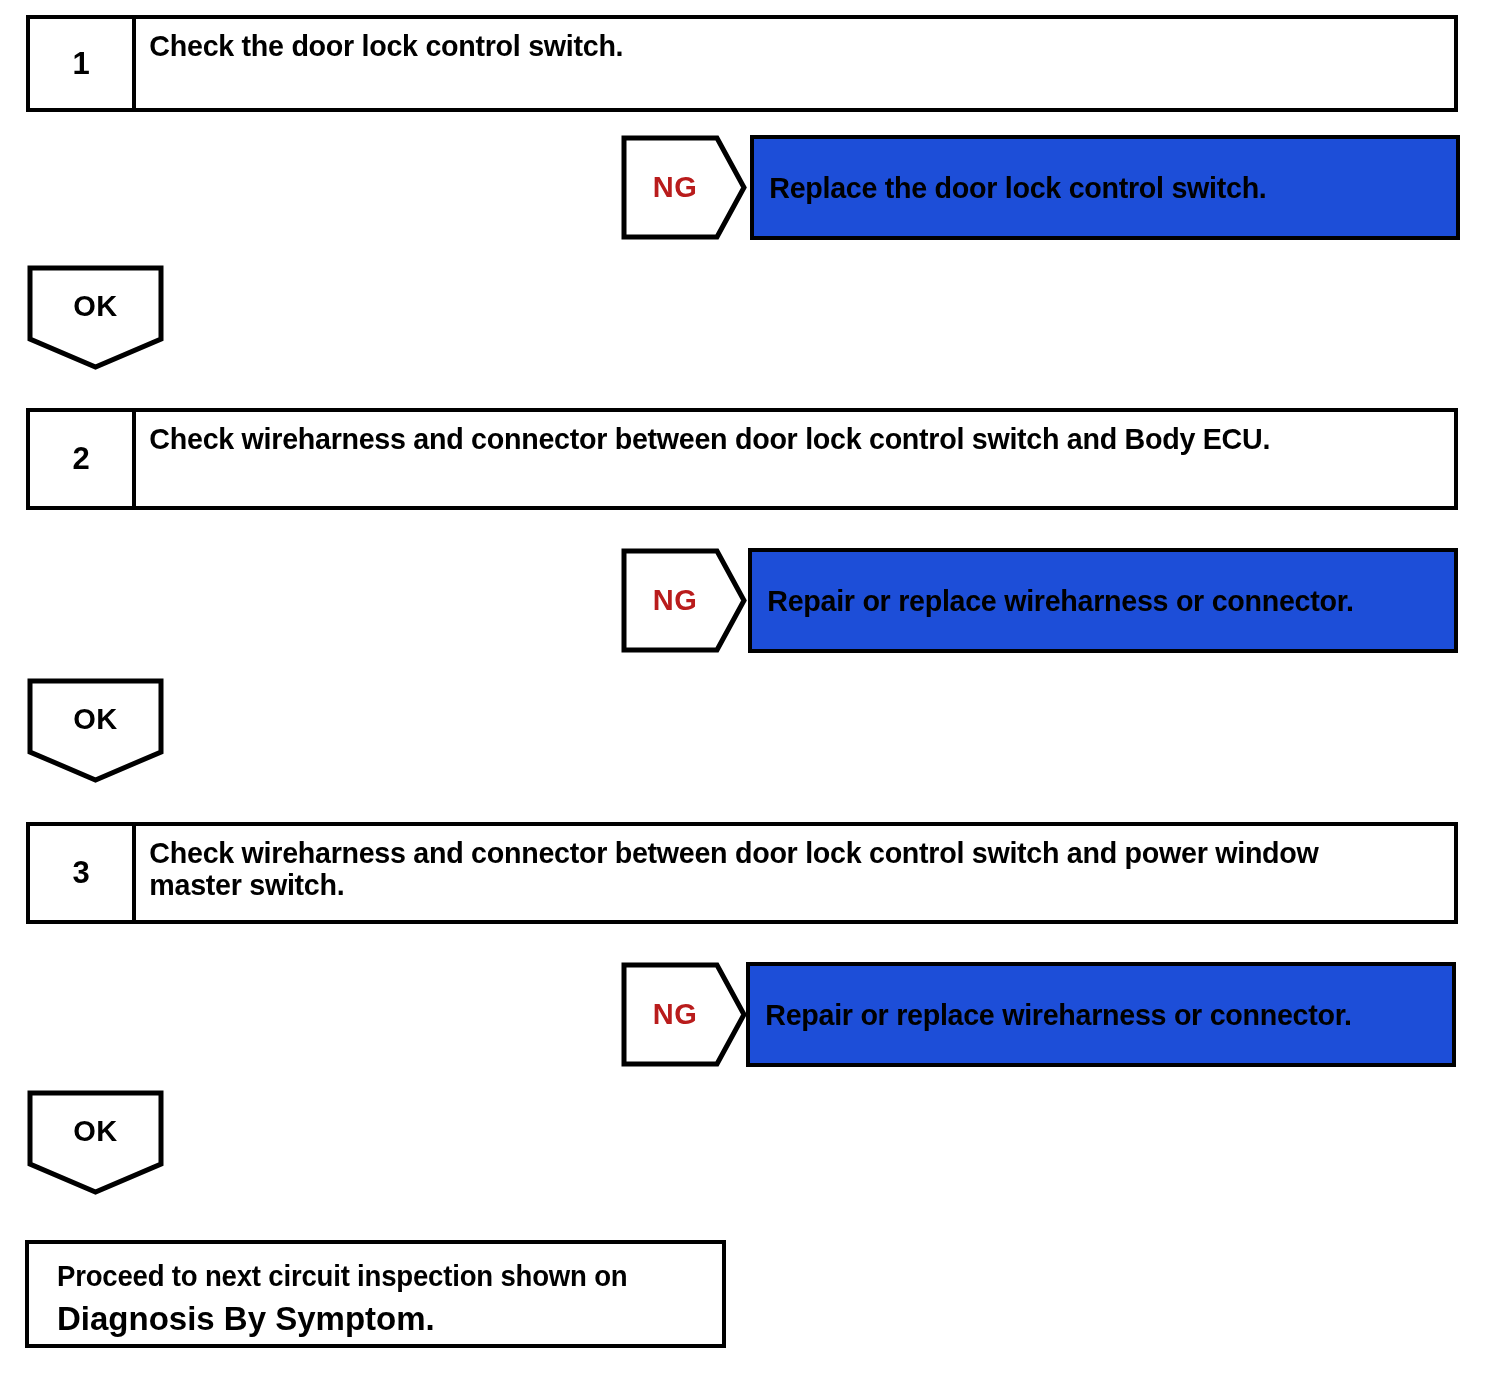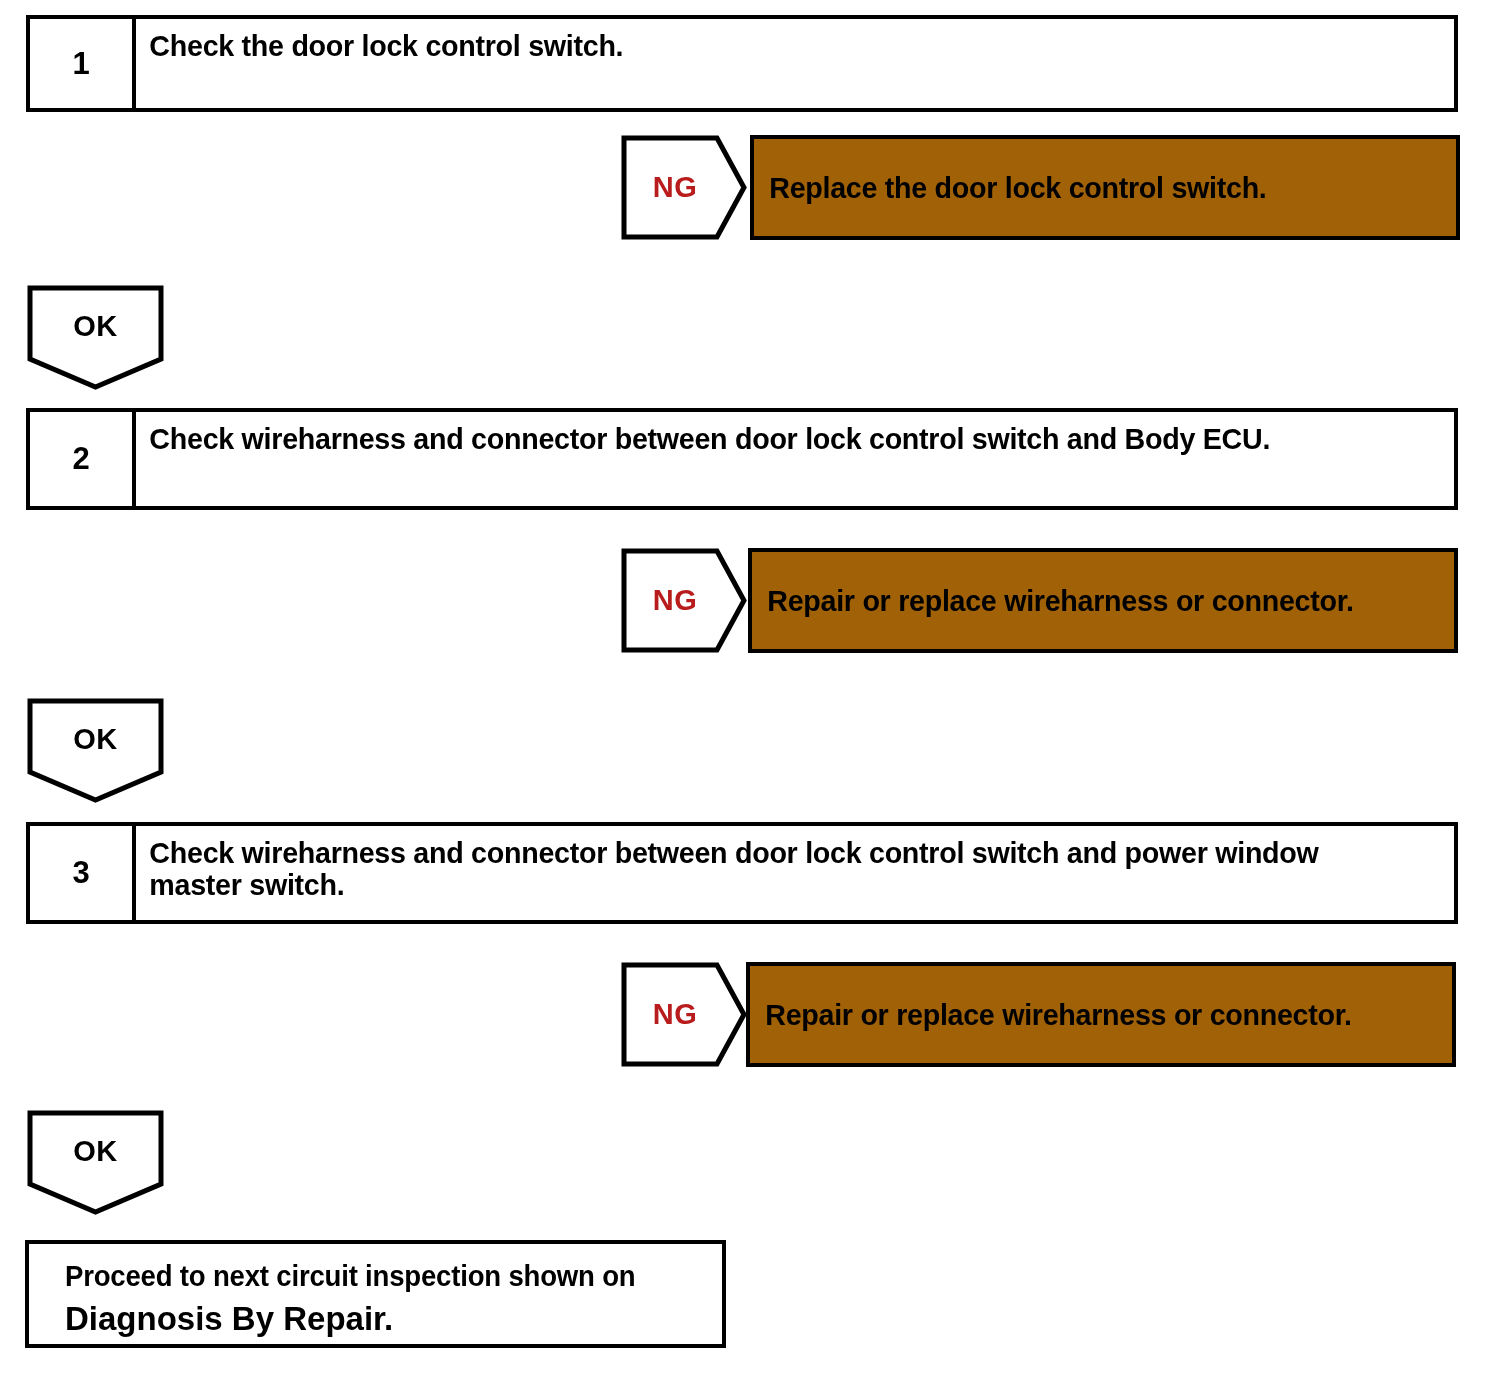--- a/index.html
+++ b/index.html
@@ -72,21 +72,20 @@
     font-size: 29px;
     font-weight: bold;
     color: #b91c1c;
     letter-spacing: 0.5px;
   }
 
   
   .ok-arrow {
     position: absolute;
     color: #000000;
-    margin-top: 20px;
   }
   .ok-arrow svg { display: block; }
   .ok-label {
     position: absolute;
     top: 0;
     left: 0;
     width: 100%;
     height: 82px;
     display: flex;
     align-items: center;
@@ -95,42 +94,42 @@
     font-weight: bold;
     color: #000000;
     letter-spacing: 0.5px;
   }
 
   
   .result-box {
     position: absolute;
     box-sizing: border-box;
     border: 4px solid #000000;
-    background: #a16207;
+    background: #1d4ed8;
     display: flex;
     align-items: center;
   }
   .result-text {
     padding: 0 0 0 16px;
     font-size: 30px;
     font-weight: bold;
     color: #000000;
     letter-spacing: -0.3px;
     line-height: 1.1;
     transform: scaleX(0.955);
     transform-origin: left center;
   }
 
   
   .final-box {
     position: absolute;
     box-sizing: border-box;
     border: 4px solid #000000;
     background: #ffffff;
-    padding: 14px 0 0 36px;
+    padding: 14px 0 0 28px;
   }
   .final-line-1 {
     font-size: 29px;
     font-weight: bold;
     color: #000000;
     letter-spacing: -0.2px;
     line-height: 1.25;
     transform: scaleX(0.95);
     transform-origin: left top;
   }
@@ -212,16 +211,16 @@
 
   <div class="ok-arrow" style="left:27px; top:1090px; width:137px; height:105px;">
     <svg width="137" height="105" viewBox="0 0 137 105" aria-hidden="true">
       <polygon points="3,3 134,3 134,74 68.5,102 3,74" fill="#ffffff" stroke="#000000" stroke-width="5" stroke-linejoin="miter"></polygon>
     </svg>
     <div class="ok-label">OK</div>
   </div>
 
   <div class="final-box" style="left:25px; top:1240px; width:701px; height:108px;">
     <div class="final-line-1">Proceed to next circuit inspection shown on</div>
-    <div class="final-line-2">Diagnosis By Repair.</div>
+    <div class="final-line-2">Diagnosis By Symptom.</div>
   </div>
 
 </div>
 
 </body></html>

